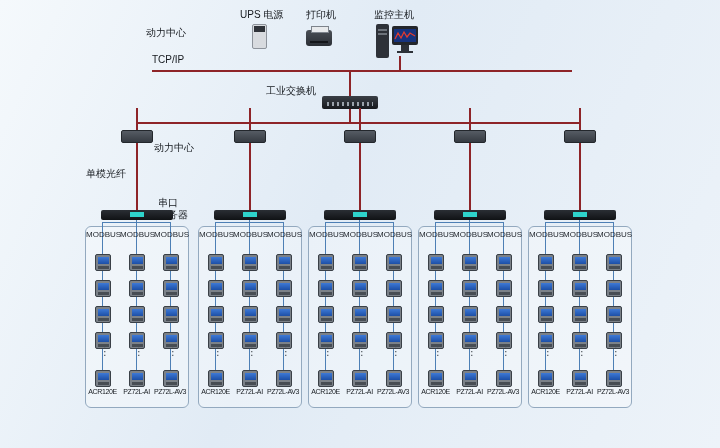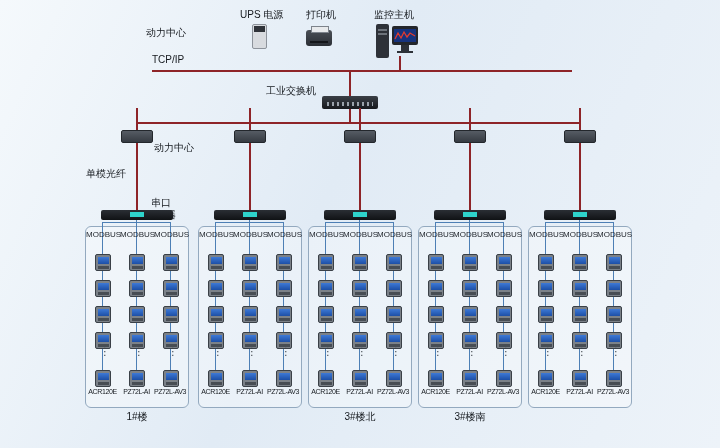--- a/index.html
+++ b/index.html
@@ -60,21 +60,21 @@
 <div class="canvas">
 
   <div class="lbl" style="left:146px;top:26px">动力中心</div>
   <div class="lbl" style="left:240px;top:8px">UPS 电源</div>
   <div class="lbl" style="left:306px;top:8px">打印机</div>
   <div class="lbl" style="left:374px;top:8px">监控主机</div>
   <div class="lbl" style="left:152px;top:54px">TCP/IP</div>
   <div class="lbl" style="left:266px;top:84px">工业交换机</div>
   <div class="lbl" style="left:154px;top:141px">动力中心</div>
   <div class="lbl" style="left:86px;top:167px">单模光纤</div>
-  <div class="lbl" style="left:138px;top:197px;width:46px;text-align:center;line-height:1.15">
+  <div class="lbl" style="left:158px;top:197px;width:46px;line-height:1.15">
     <span>串口</span><br>
     <span>服务器</span>
   </div>
 
   <div class="ups-icon"></div>
   <div class="printer-icon"></div>
   <div class="tower"></div>
   <div class="monitor">
     <svg viewBox="0 0 22 13" width="22" height="13">
       <rect width="22" height="13" fill="#16337d"></rect>
@@ -165,21 +165,20 @@
         <div class="meter" style="left: 78px; top: 228px;">
           <div class="scr"></div>
           <div class="kp"></div>
         </div>
         <div class="meter" style="left: 78px; top: 266px;">
           <div class="scr"></div>
           <div class="kp"></div>
         </div>
         <div class="dots" style="left: 83px; top: 243px;">⋮</div>
         <div class="model" style="left: 66px; width: 38px;">PZ72L-AV3</div>
-        <div class="gname">1#楼</div>
       </div>
       <div class="group" style="left: 198px;">
         <div class="vline red" style="left: 51px; top: 4px; height: 22px;"></div>
         <div class="dev fiber" style="left: 36px; top: 26px;"></div>
         <div class="vline red" style="left: 51px; top: 39px; height: 67px;"></div>
         <div class="dev server" style="left: 16px; top: 106px;">
           <div class="disp"></div>
         </div>
         <div class="vline blue" style="left: 51px; top: 116px; height: 3px;"></div>
         <div class="hline blue" style="left: 17px; top: 118px; width: 69px;"></div>
@@ -332,21 +331,20 @@
         <div class="meter" style="left: 78px; top: 228px;">
           <div class="scr"></div>
           <div class="kp"></div>
         </div>
         <div class="meter" style="left: 78px; top: 266px;">
           <div class="scr"></div>
           <div class="kp"></div>
         </div>
         <div class="dots" style="left: 83px; top: 243px;">⋮</div>
         <div class="model" style="left: 66px; width: 38px;">PZ72L-AV3</div>
-        <div class="gname">3#楼北</div>
       </div>
       <div class="group" style="left: 418px;">
         <div class="vline red" style="left: 51px; top: 4px; height: 22px;"></div>
         <div class="dev fiber" style="left: 36px; top: 26px;"></div>
         <div class="vline red" style="left: 51px; top: 39px; height: 67px;"></div>
         <div class="dev server" style="left: 16px; top: 106px;">
           <div class="disp"></div>
         </div>
         <div class="vline blue" style="left: 51px; top: 116px; height: 3px;"></div>
         <div class="hline blue" style="left: 17px; top: 118px; width: 69px;"></div>
@@ -416,21 +414,20 @@
         <div class="meter" style="left: 78px; top: 228px;">
           <div class="scr"></div>
           <div class="kp"></div>
         </div>
         <div class="meter" style="left: 78px; top: 266px;">
           <div class="scr"></div>
           <div class="kp"></div>
         </div>
         <div class="dots" style="left: 83px; top: 243px;">⋮</div>
         <div class="model" style="left: 66px; width: 38px;">PZ72L-AV3</div>
-        <div class="gname">3#楼南</div>
       </div>
       <div class="group" style="left: 528px;">
         <div class="vline red" style="left: 51px; top: 4px; height: 22px;"></div>
         <div class="dev fiber" style="left: 36px; top: 26px;"></div>
         <div class="vline red" style="left: 51px; top: 39px; height: 67px;"></div>
         <div class="dev server" style="left: 16px; top: 106px;">
           <div class="disp"></div>
         </div>
         <div class="vline blue" style="left: 51px; top: 116px; height: 3px;"></div>
         <div class="hline blue" style="left: 17px; top: 118px; width: 69px;"></div>

